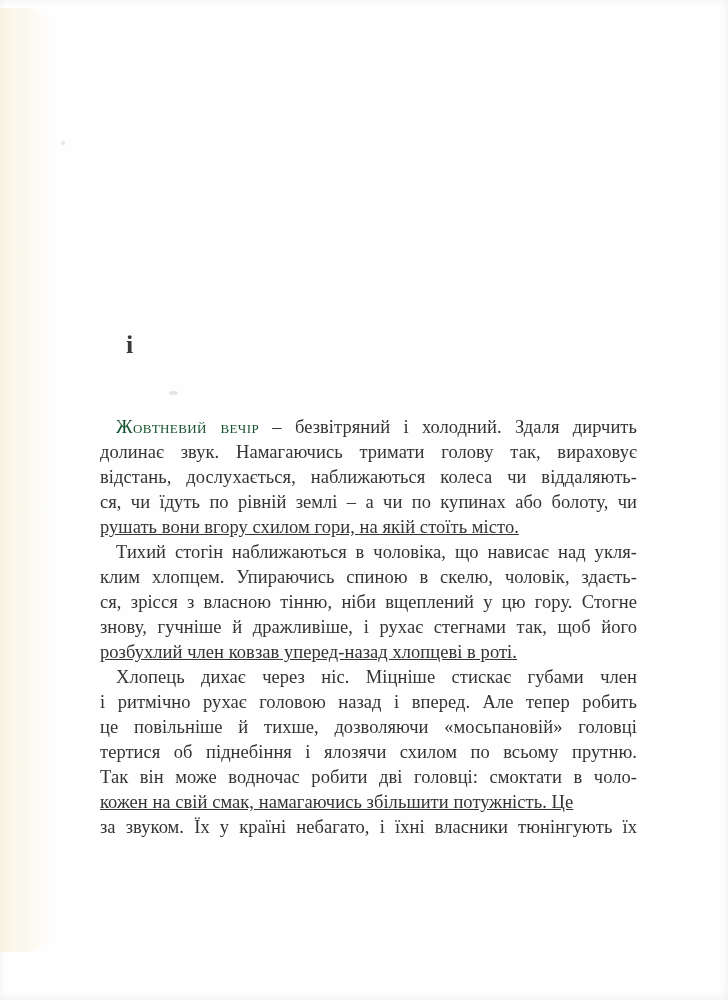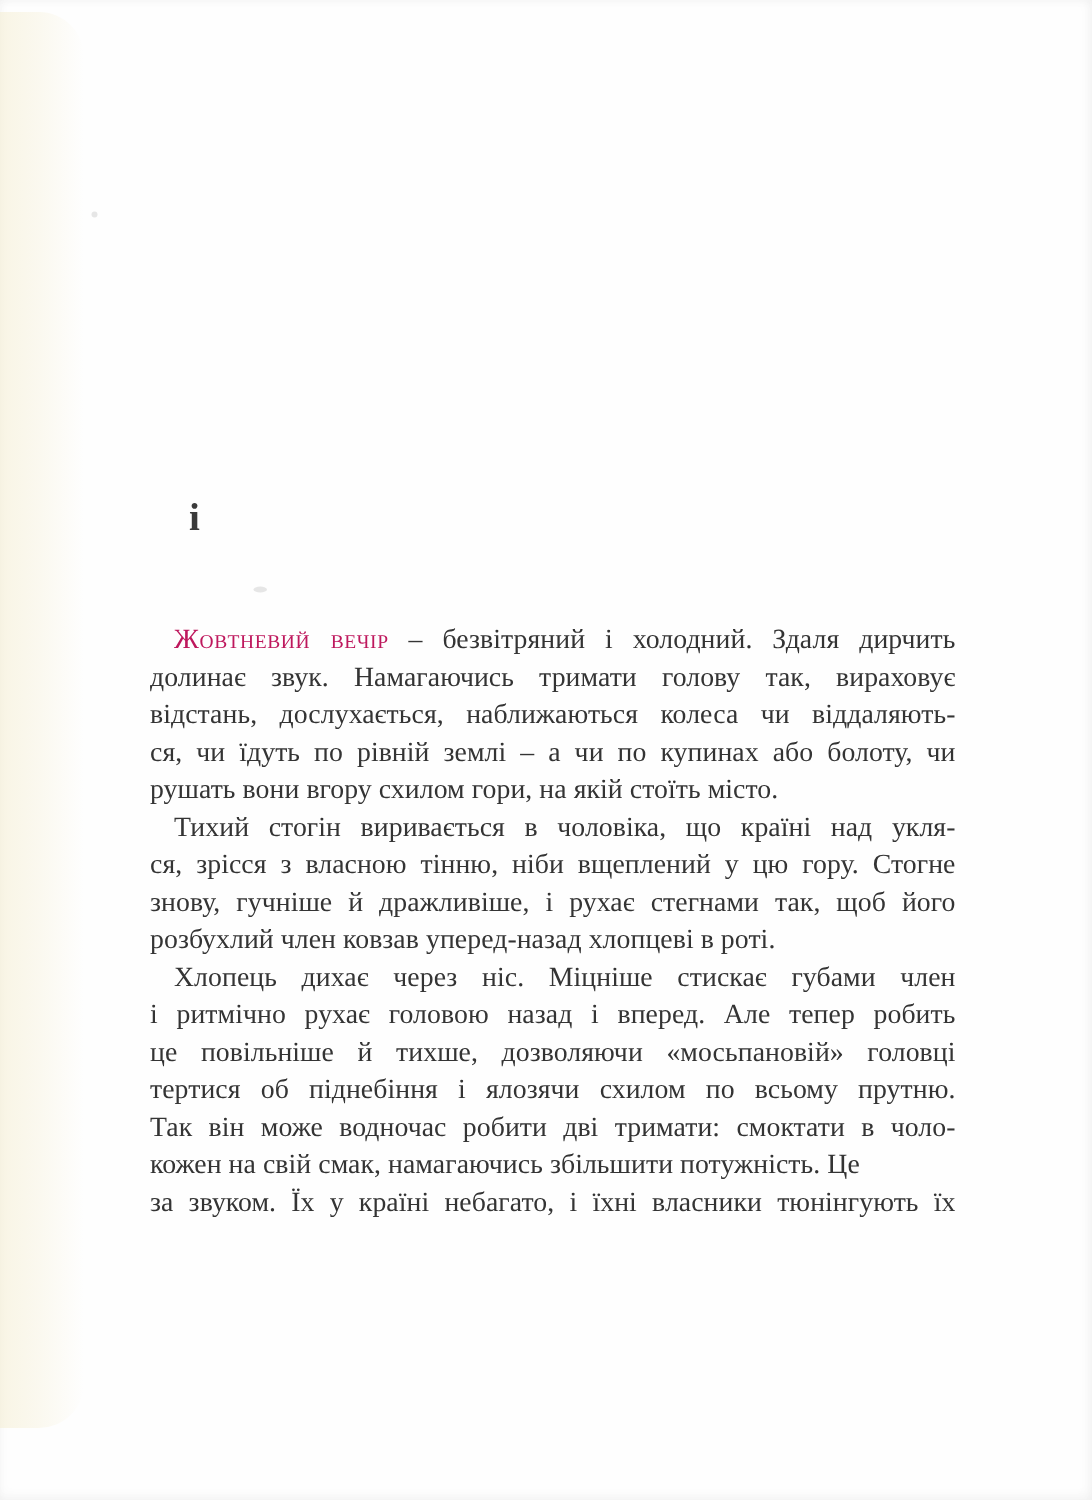--- a/index.html
+++ b/index.html
@@ -56,20 +56,21 @@
     line-height: 25px;
     text-align: justify;
     text-align-last: justify;
     overflow: hidden;
     white-space: nowrap;
     letter-spacing: 0.05px;
   }
   .line.indent { padding-left: 16px; }
   .line.last {
     text-align-last: left;
+    text-decoration: underline;
   }
   .lede {
     font-variant: small-caps;
     letter-spacing: 0.4px;
   }
   .speck {
     position: absolute;
     background: rgba(120,120,120,0.18);
     border-radius: 50%;
     pointer-events: none;
@@ -82,35 +83,36 @@
 
 <div class="page">
   <div class="edge-tint"></div>
   <div class="speck s1"></div>
   <div class="speck s2"></div>
 
   <div class="chapter-number">і</div>
 
   <div class="text-block" style="color: rgb(52, 52, 52);">
       <div>
-        <div class="line indent"><span class="lede" style="color: #be185d;">Жовтневий вечір</span> – безвітряний і холодний. Здаля дирчить</div>
+        <div class="line indent"><span class="lede" style="color: #14532d;">Жовтневий вечір</span> – безвітряний і холодний. Здаля дирчить</div>
         <div class="line">долинає звук. Намагаючись тримати голову так, вираховує</div>
         <div class="line">відстань, дослухається, наближаються колеса чи віддаляють-</div>
         <div class="line">ся, чи їдуть по рівній землі – а чи по купинах або болоту, чи</div>
         <div class="line last">рушать вони вгору схилом гори, на якій стоїть місто.</div>
       </div>
       <div>
-        <div class="line indent">Тихий стогін виривається в чоловіка, що країні над укля-</div>
+        <div class="line indent">Тихий стогін наближаються в чоловіка, що нависає над укля-</div>
+        <div class="line">клим хлопцем. Упираючись спиною в скелю, чоловік, здаєть-</div>
         <div class="line">ся, зрісся з власною тінню, ніби вщеплений у цю гору. Стогне</div>
         <div class="line">знову, гучніше й дражливіше, і рухає стегнами так, щоб його</div>
         <div class="line last">розбухлий член ковзав уперед-назад хлопцеві в роті.</div>
       </div>
       <div>
         <div class="line indent">Хлопець дихає через ніс. Міцніше стискає губами член</div>
         <div class="line">і ритмічно рухає головою назад і вперед. Але тепер робить</div>
         <div class="line">це повільніше й тихше, дозволяючи «мосьпановій» головці</div>
         <div class="line">тертися об піднебіння і ялозячи схилом по всьому прутню.</div>
-        <div class="line">Так він може водночас робити дві тримати: смоктати в чоло-</div>
+        <div class="line">Так він може водночас робити дві головці: смоктати в чоло-</div>
         <div class="line last">кожен на свій смак, намагаючись збільшити потужність. Це</div>
         <div class="line">за звуком. Їх у країні небагато, і їхні власники тюнінгують їх</div>
       </div>
     </div>
 </div>
 
 </body></html>

